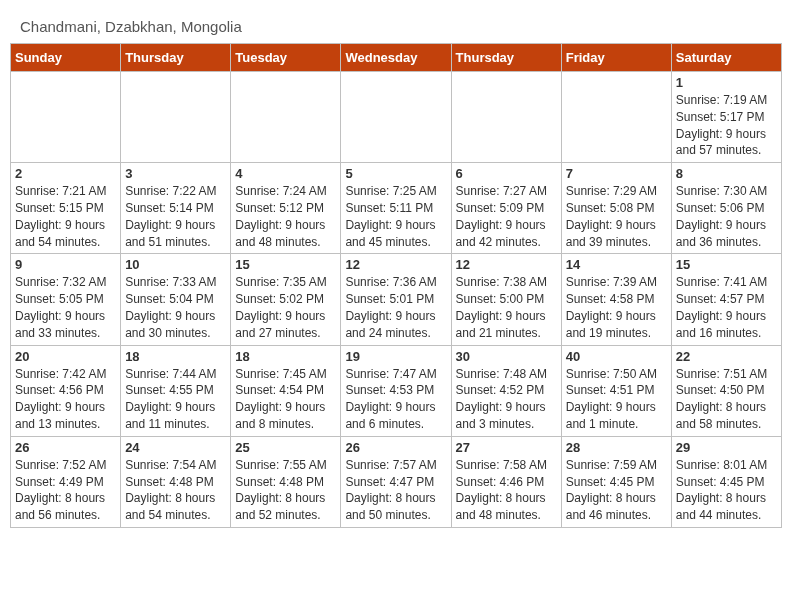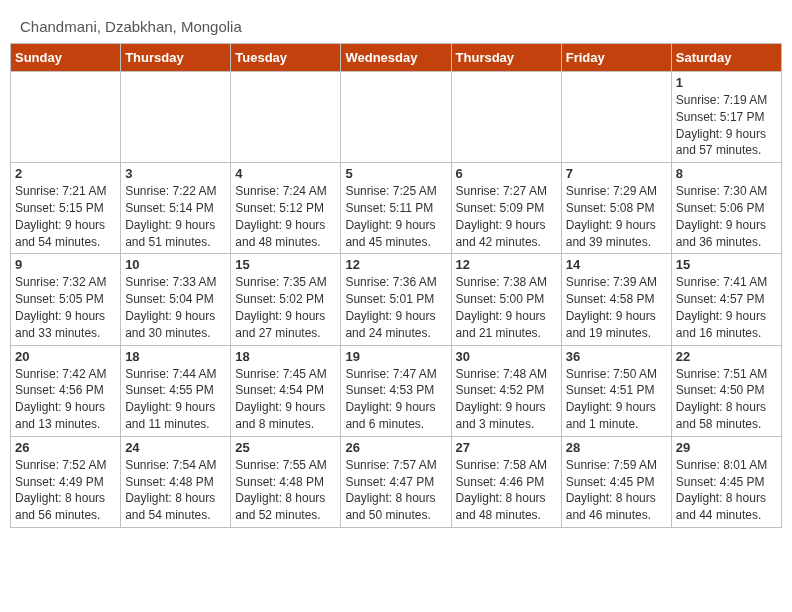--- a/index.html
+++ b/index.html
@@ -181,21 +181,21 @@
         </td>
         <td>
           <span class="day-num">19</span>
           <div class="day-info">Sunrise: 7:47 AM<br>Sunset: 4:53 PM<br>Daylight: 9 hours and 6 minutes.</div>
         </td>
         <td>
           <span class="day-num">30</span>
           <div class="day-info">Sunrise: 7:48 AM<br>Sunset: 4:52 PM<br>Daylight: 9 hours and 3 minutes.</div>
         </td>
         <td>
-          <span class="day-num">36</span>
+          <span class="day-num">40</span>
           <div class="day-info">Sunrise: 7:50 AM<br>Sunset: 4:51 PM<br>Daylight: 9 hours and 1 minute.</div>
         </td>
         <td>
           <span class="day-num">22</span>
           <div class="day-info">Sunrise: 7:51 AM<br>Sunset: 4:50 PM<br>Daylight: 8 hours and 58 minutes.</div>
         </td>
       </tr>
       <tr>
         <td>
           <span class="day-num">26</span>

